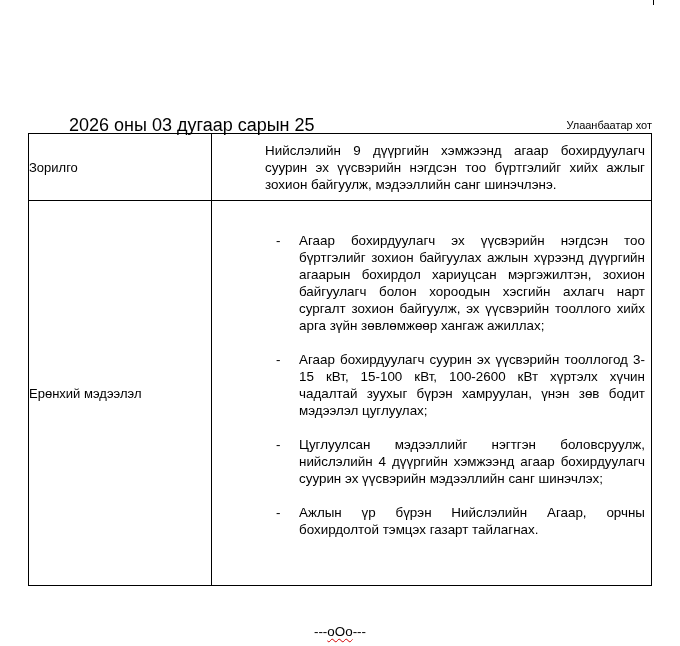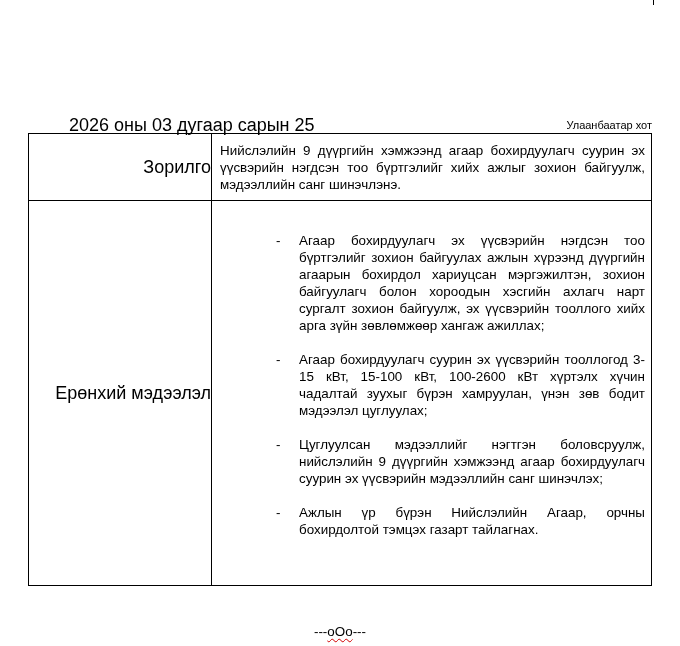--- a/index.html
+++ b/index.html
@@ -13,24 +13,24 @@
     font-size: 14.6px; line-height: 19px;
   }
   .sp { text-decoration: underline wavy #d00000; text-decoration-thickness: 1px; text-underline-offset: 2px; }
   .date { position: absolute; left: 29px; top: 117px; font-size: 18px; line-height: 16px; margin-left: 40px; }
   .city { position: absolute; right: 28px; top: 117px; font-size: 11px; line-height: 16px; }
   table.main {
     position: absolute; left: 28px; top: 133px; width: 624px; border-collapse: collapse;
     table-layout: fixed;
   }
   table.main td { border: 1.5px solid #000; vertical-align: middle; padding: 0; }
-  td.label { width: 182px; text-align: right; font-size: 18px; }
+  td.label { width: 182px; text-align: left; font-size: 13px; }
   td.row1 { height: 66px; }
   td.row2 { height: 384px; }
-  .goal-text { padding: 1px 6px 0 8px; text-align: justify; line-height: 17px; font-size: 13.4px; align-self: flex-start; }
+  .goal-text { padding: 1px 6px 0 8px; text-align: justify; line-height: 17px; font-size: 13.4px; align-self: flex-start; margin-left: 45px; }
   td.goal { vertical-align: top; padding-top: 1px; }
   td.reqs { vertical-align: top; padding-top: 17px; }
   ul.req-list { list-style: none; margin: 0; padding: 0; }
   ul.req-list li { position: relative; padding-left: 87px; padding-right: 6px; margin-bottom: 17px; line-height: 17px; text-align: justify; }
   ul.req-list li .dash { position: absolute; left: 64px; top: 0; }
   .footer-mark { position: absolute; left: 0; width: 680px; top: 624px; text-align: center; font-size: 13.4px; }
 </style>
 </head>
 <body>
 
@@ -53,21 +53,21 @@
     </td>
   </tr>
   <tr>
     <td class="label row2">
       <span>Ерөнхий мэдээлэл</span>
     </td>
     <td class="reqs">
       <ul class="req-list">
         <li><span class="dash">-</span><span>Агаар бохирдуулагч эх үүсвэрийн нэгдсэн тоо бүртгэлийг зохион байгуулах ажлын хүрээнд дүүргийн агаарын бохирдол хариуцсан мэргэжилтэн,  зохион байгуулагч болон хороодын хэсгийн ахлагч нарт сургалт зохион байгуулж, эх үүсвэрийн тооллого хийх арга зүйн зөвлөмжөөр хангаж ажиллах;</span></li>
         <li><span class="dash">-</span><span>Агаар бохирдуулагч суурин эх үүсвэрийн тооллогод 3-15 кВт, 15-100 кВт, 100-2600 кВт хүртэлх хүчин чадалтай зуухыг бүрэн хамруулан, үнэн зөв бодит мэдээлэл цуглуулах;</span></li>
-        <li><span class="dash">-</span><span>Цуглуулсан мэдээллийг нэгтгэн боловсруулж, нийслэлийн 9 дүүргийн хэмжээнд агаар бохирдуулагч суурин эх үүсвэрийн мэдээллийн санг шинэчлэх;</span></li>
+        <li><span class="dash">-</span><span>Цуглуулсан мэдээллийг нэгтгэн боловсруулж, нийслэлийн 4 дүүргийн хэмжээнд агаар бохирдуулагч суурин эх үүсвэрийн мэдээллийн санг шинэчлэх;</span></li>
         <li><span class="dash">-</span><span>Ажлын үр бүрэн Нийслэлийн Агаар, орчны бохирдолтой тэмцэх газарт тайлагнах.</span></li>
       </ul>
     </td>
   </tr>
 </tbody>
   </table>
 
 <div class="footer-mark"><span>---</span><span class="sp">oOo</span><span>---</span></div>
 
 </body></html>

